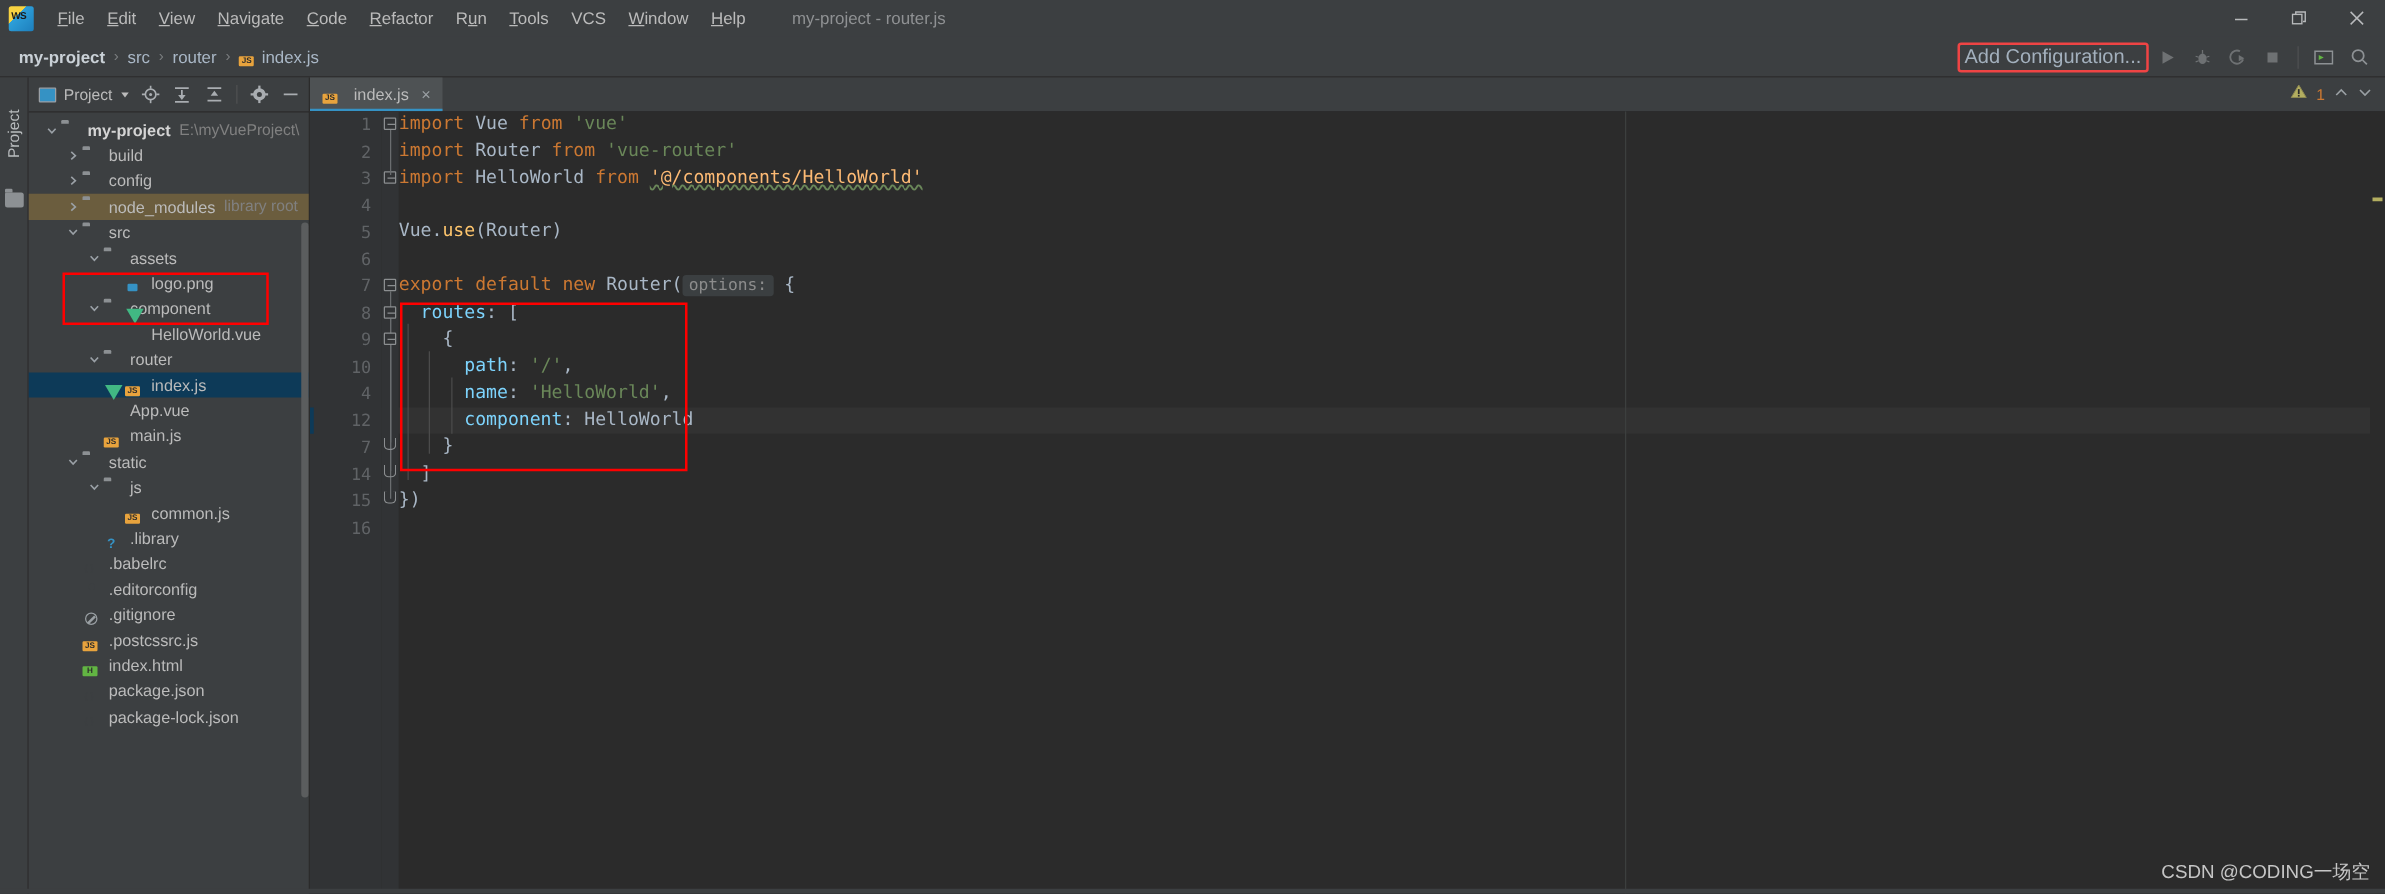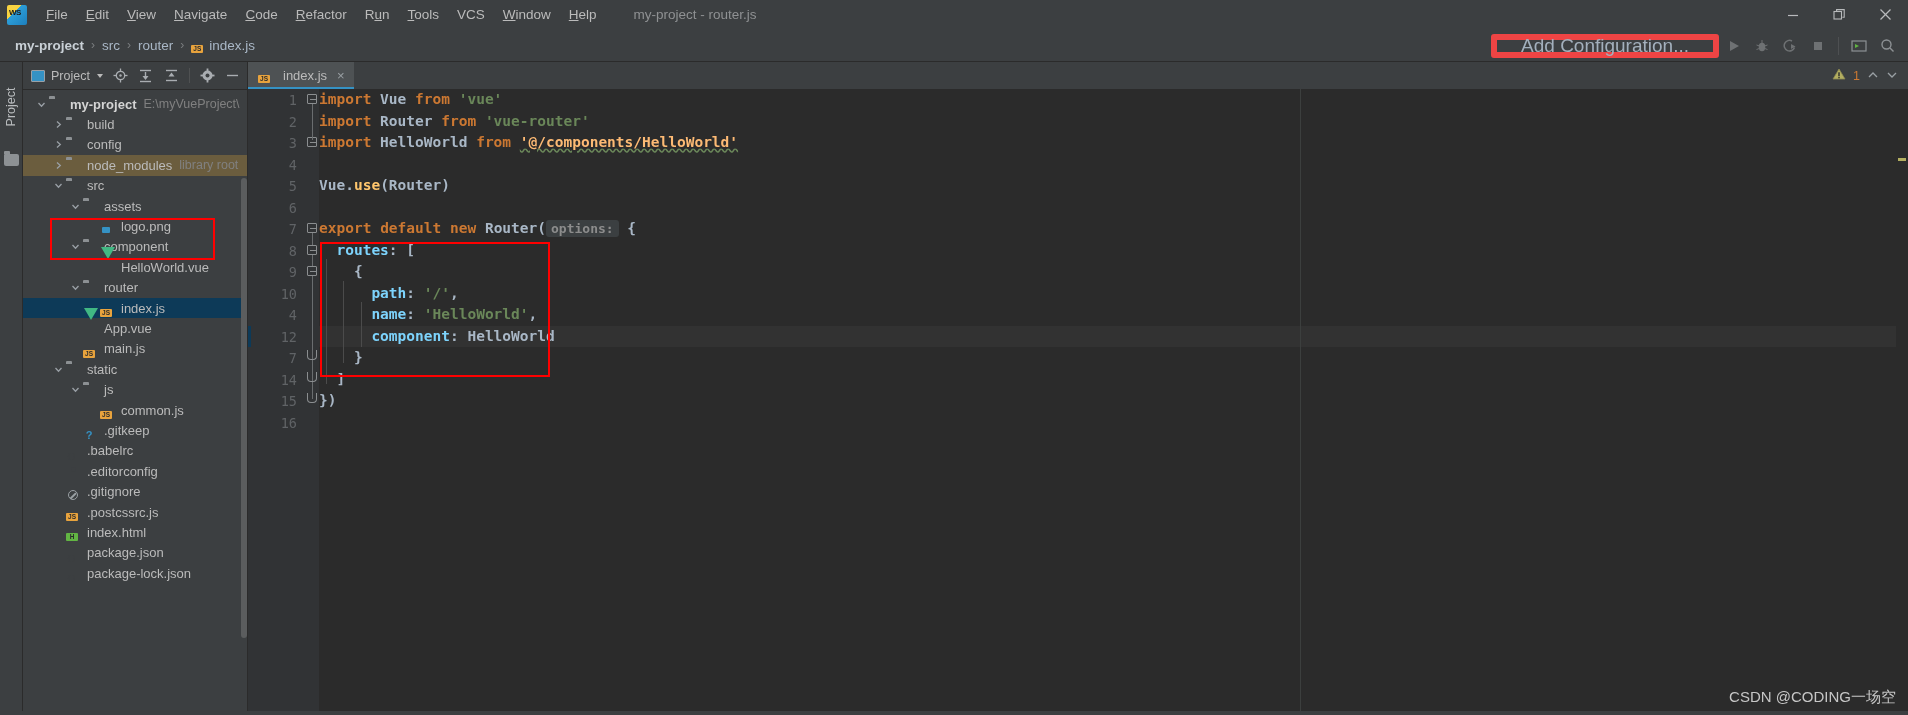--- a/index.html
+++ b/index.html
@@ -57,22 +57,22 @@
   .crumb { color: #a9b7c6; font-size: 13.5px; padding: 0 4px; white-space: nowrap; }
   .crumb.bold { font-weight: bold; color: #c9d0d6; }
   .crumb-sep { color: #7a7d7f; font-size: 12px; padding: 0 3px; }
   .crumb-file { display: flex; align-items: center; gap: 5px; }
 
   .toolbar-right {
     position: absolute; right: 8px; top: 0; height: 33px;
     display: flex; align-items: center; gap: 2px;
   }
   .add-config {
-    height: 24px; padding: 0 24px; border: 6px solid #ef4444; border-radius: 3px;
-    color: #a3b0bd; font-size: 19px; display: flex; align-items: center;
+    height: 24px; padding: 0 4px; border: 2px solid #ef4444; border-radius: 3px;
+    color: #a3b0bd; font-size: 16px; display: flex; align-items: center;
     background: transparent; white-space: nowrap;
   }
   .tb-icon {
     width: 26px; height: 26px; display: flex; align-items: center; justify-content: center;
     color: #6e7173;
   }
   .tb-sep { width: 1px; height: 18px; background: #4e5052; margin: 0 5px; }
 
   
   .toolstrip {
@@ -247,21 +247,21 @@
     position: absolute; left: 2px; width: 10px; height: 10px;
     border: 1px solid #8b8e90; border-bottom-left-radius: 4px; border-bottom-right-radius: 4px;
     border-top: none; background: transparent;
   }
 
   .code {
     position: absolute; left: 71px; top: 0; right: 0; height: 100%;
     font-family: "DejaVu Sans Mono", monospace; font-size: 14.5px;
     color: #a9b7c6; white-space: pre;
   }
-  .cline { position: absolute; left: 0; height: 21.5px; line-height: 21.5px; font-weight: bold; }
+  .cline { position: absolute; left: 0; height: 21.5px; line-height: 21.5px; }
   .kw   { color: #cc7832; }
   .str  { color: #6a8759; }
   .strlink { color: #fdba74; text-decoration: underline; text-decoration-style: wavy; text-decoration-color: #6a8759;}
   .prop { color: #7dd3fc; }
   .fn   { color: #ffc66d; }
   .plain{ color: #a9b7c6; }
   .hint {
     background: #3b3f41; color: #8c8c8c; border-radius: 3px; padding: 1px 5px;
     font-size: 13px;
   }
@@ -568,21 +568,21 @@
           <span class="row-label">js</span>
         </div>
         <div class="row">
           <span class="twisty" style="margin-left: 62px;"></span>
           <span class="ic"><span class="ic-page"></span><span class="badge js">JS</span></span>
           <span class="row-label">common.js</span>
         </div>
         <div class="row">
           <span class="twisty" style="margin-left: 45px;"></span>
           <span class="ic"><span class="ic-page"></span><span class="badge q">?</span></span>
-          <span class="row-label">.gitkeep</span>
+          <span class="row-label">.library</span>
         </div>
         <div class="row">
           <span class="twisty" style="margin-left: 28px;"></span>
           <span class="ic ic-json"><span class="ic-page"></span></span>
           <span class="row-label">.babelrc</span>
         </div>
         <div class="row">
           <span class="twisty" style="margin-left: 28px;"></span>
           <span class="ic"><span class="ic-gear"></span></span>
           <span class="row-label">.editorconfig</span>

